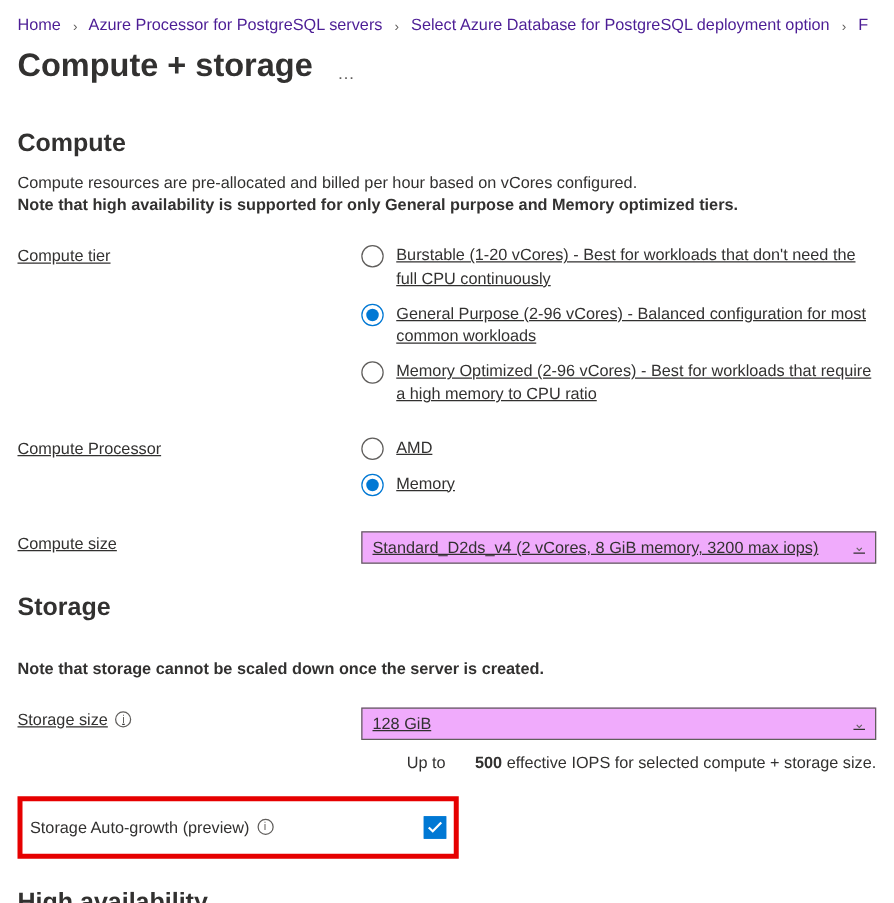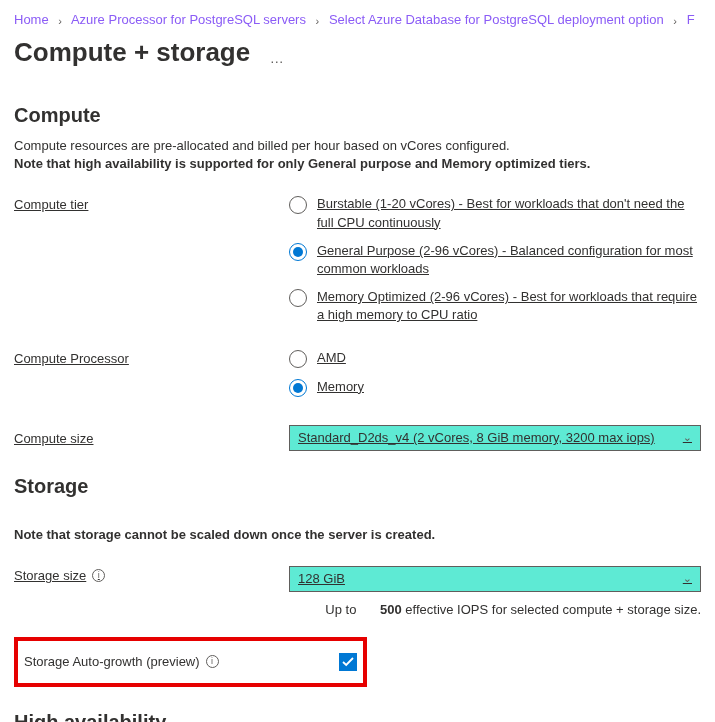--- a/index.html
+++ b/index.html
@@ -12,21 +12,21 @@
     width: 715px;
     background: #fff;
   }
   .breadcrumb {
     font-size: 13px;
     color: #605e5c;
     margin-bottom: 6px;
     white-space: nowrap;
     overflow: hidden;
   }
-  .breadcrumb a { color: #8b5cf6; text-decoration: none; cursor: pointer; }
+  .breadcrumb a { color: #4c1d95; text-decoration: none; cursor: pointer; }
   .breadcrumb .sep { color: #605e5c; margin: 0 6px; font-size: 11px; position: relative; top:1px;}
   h1.page-title {
     font-size: 26px;
     font-weight: 600;
     margin: 4px 0 36px 0;
     display: inline-block;
   }
   .title-more {
     display:inline-block; vertical-align: middle; margin-left: 16px;
     color:#605e5c; letter-spacing:2px; font-size:14px; cursor:pointer;
@@ -44,21 +44,21 @@
   }
   .radio.checked { border-color: #0078d4; }
   .radio.checked::after {
     content: ""; position: absolute; width: 10px; height: 10px; background: #0078d4;
     border-radius: 50%; top: 3px; left: 3px;
   }
   .radio-text { font-size: 13px; line-height: 1.4; max-width: 395px; }
   .select {
     width: 100%; max-width: 420px; height: 26px; border: 1px solid #605e5c;
     display: flex; align-items: center; justify-content: space-between;
-    padding: 0 8px; font-size: 13px; cursor:pointer; background:#5eead4;
+    padding: 0 8px; font-size: 13px; cursor:pointer; background:#f0abfc;
   }
   .chev { font-size: 11px; color:#605e5c; }
   .iops-note { text-align: right; font-size: 13px; margin: 10px 0 20px 0; padding-right: 0; max-width:695px;}
   .iops-note b { font-weight: 700; margin-left: 20px; }
   .highlight-box { border: 4px solid #e60000; padding: 12px 6px; display:flex; align-items:center; margin-bottom: 24px; width: 353px;}
   .hl-label { display:flex; align-items:center; gap:6px; font-size:13px; flex:1;}
   .checkbox {
     width: 18px; height: 18px; background: #0078d4; border: 1px solid #0078d4;
     display: flex; align-items: center; justify-content: center; color: #fff;
     font-size: 13px; cursor:pointer; margin-left: 14px;
@@ -120,21 +120,21 @@
       <div class="radio"></div>
       <div class="radio-text">AMD</div>
     </div>
     <div class="radio-line">
       <div class="radio checked"></div>
       <div class="radio-text">Memory</div>
     </div>
   </div>
 </div>
 
-<div class="row" style="margin-top:18px; margin-bottom:24px;align-items:center;">
+<div class="row" style="margin-top:18px; margin-bottom:24px;">
   <div class="label-col">Compute size</div>
   <div class="ctrl-col">
     <div class="select">
       <span>Standard_D2ds_v4 (2 vCores, 8 GiB memory, 3200 max iops)</span>
       <span class="chev">⌄</span>
     </div>
   </div>
 </div>
 
 

